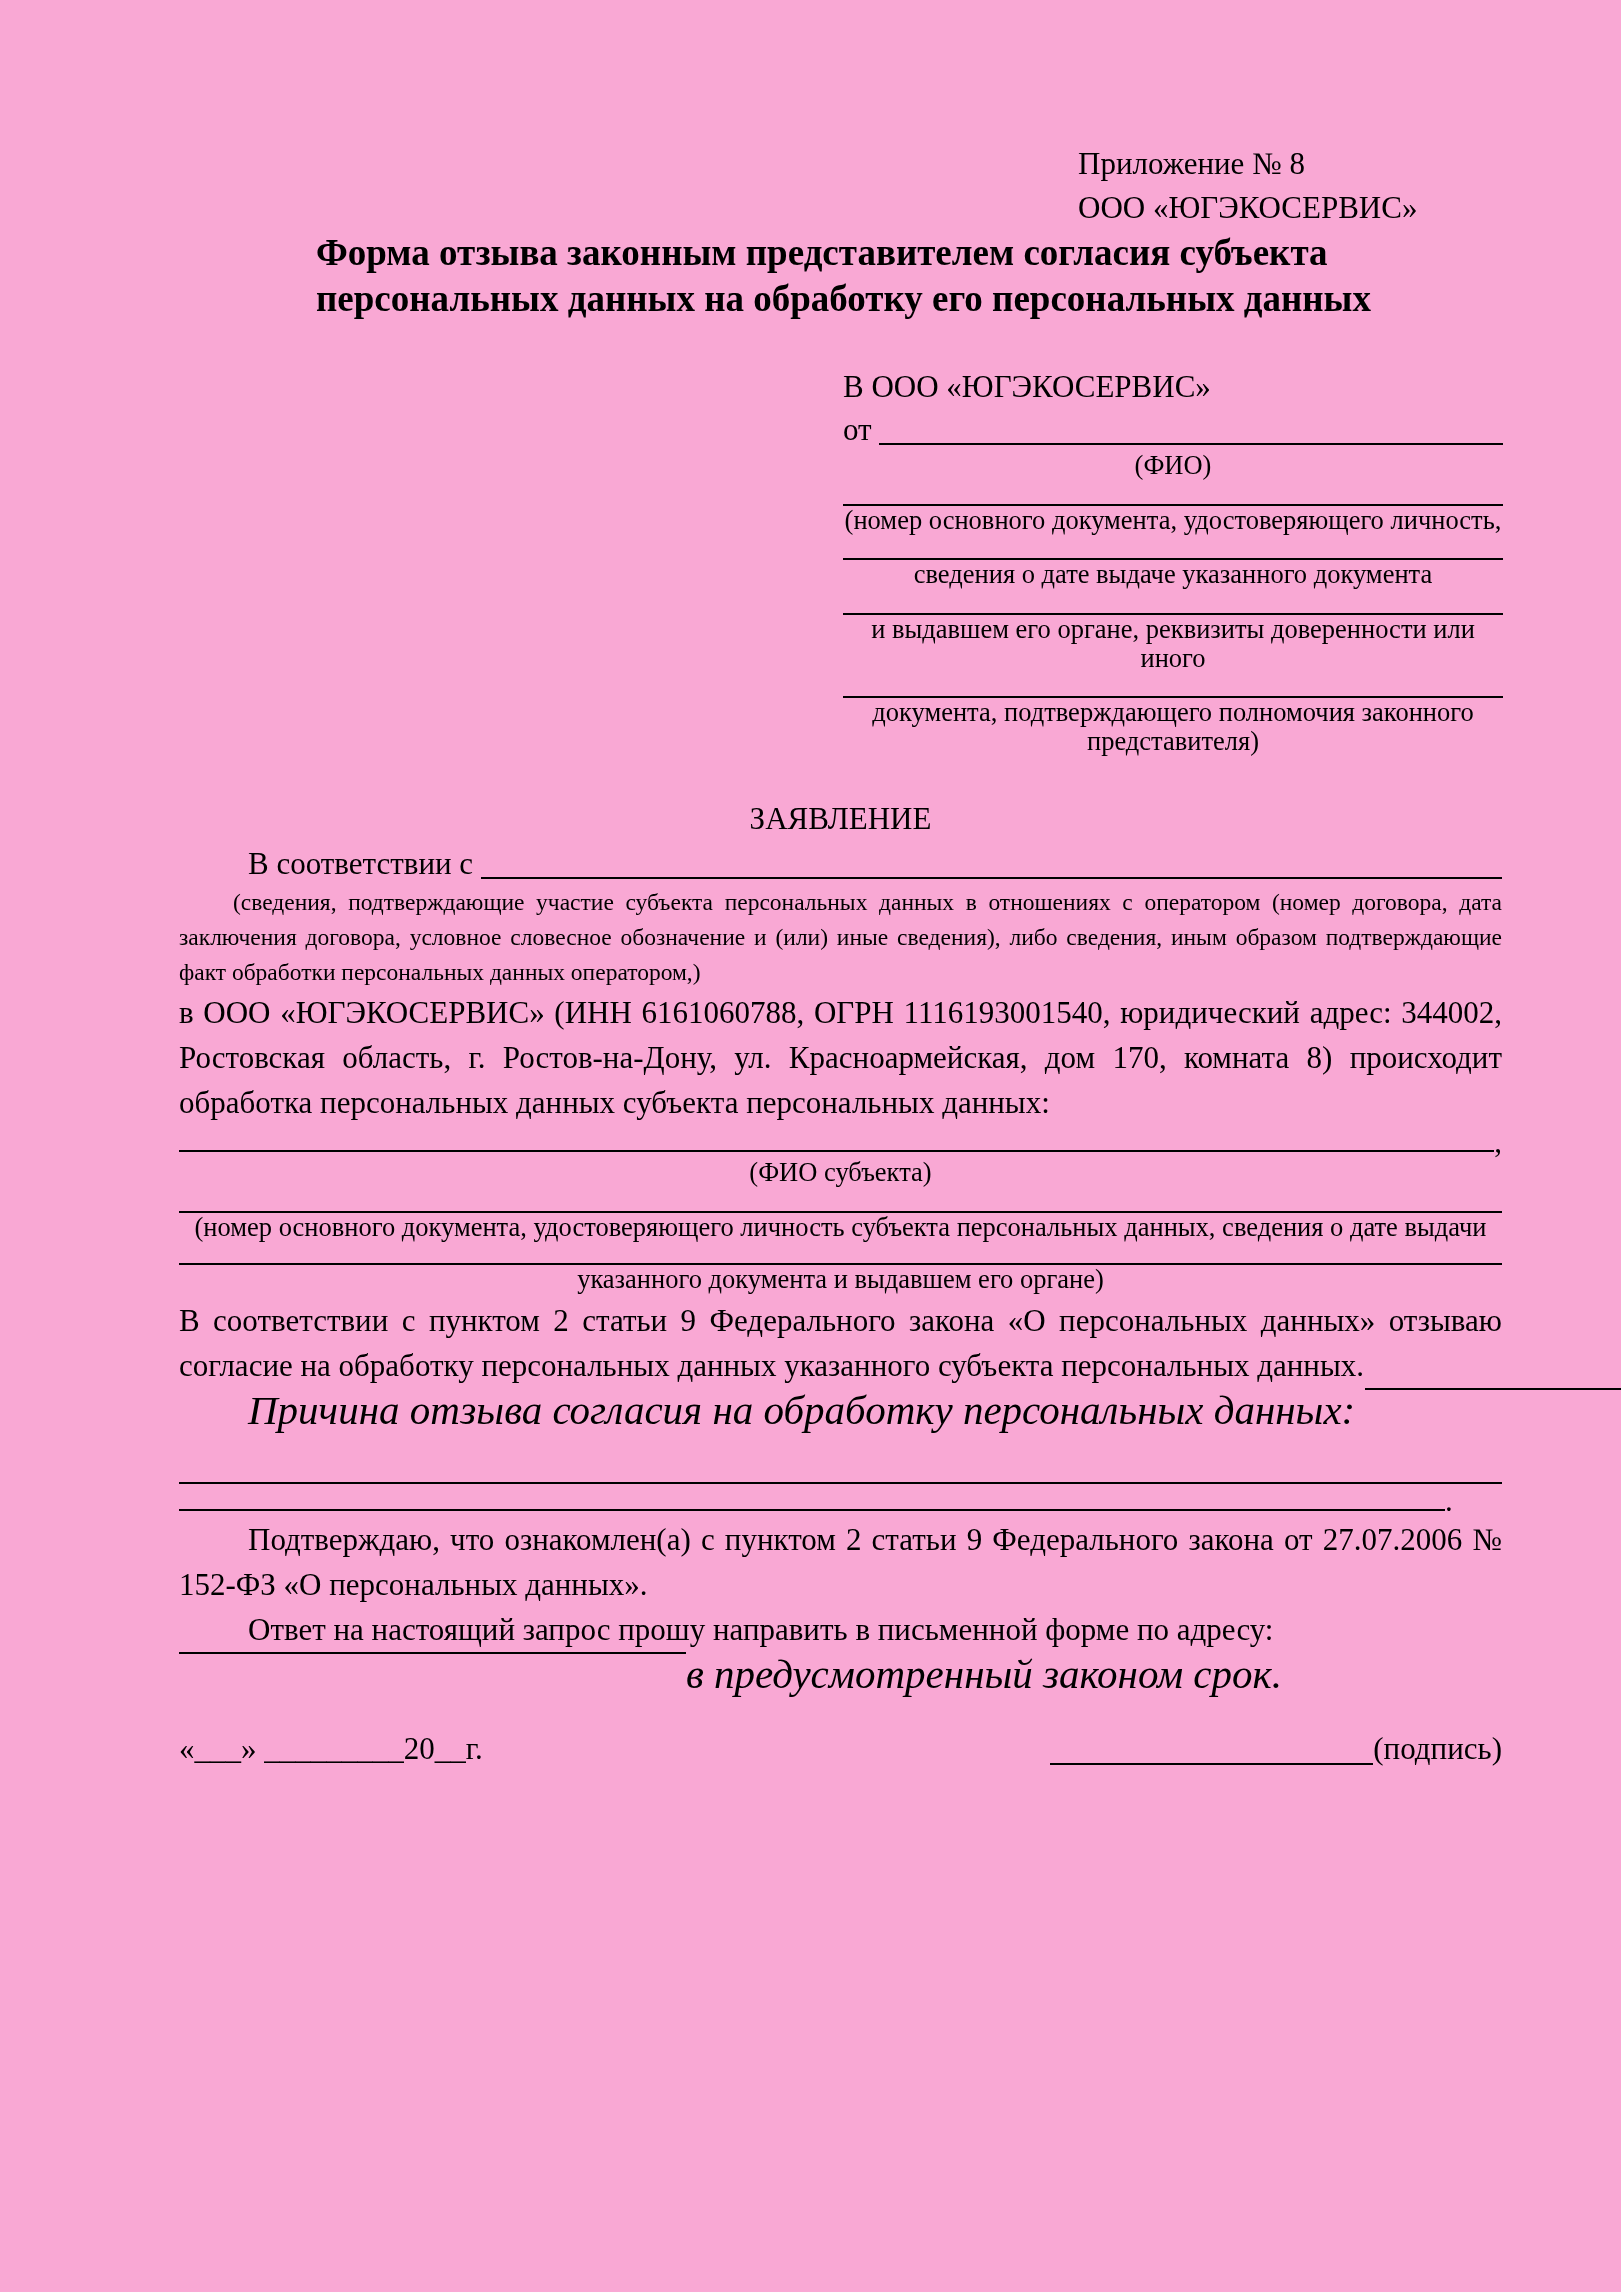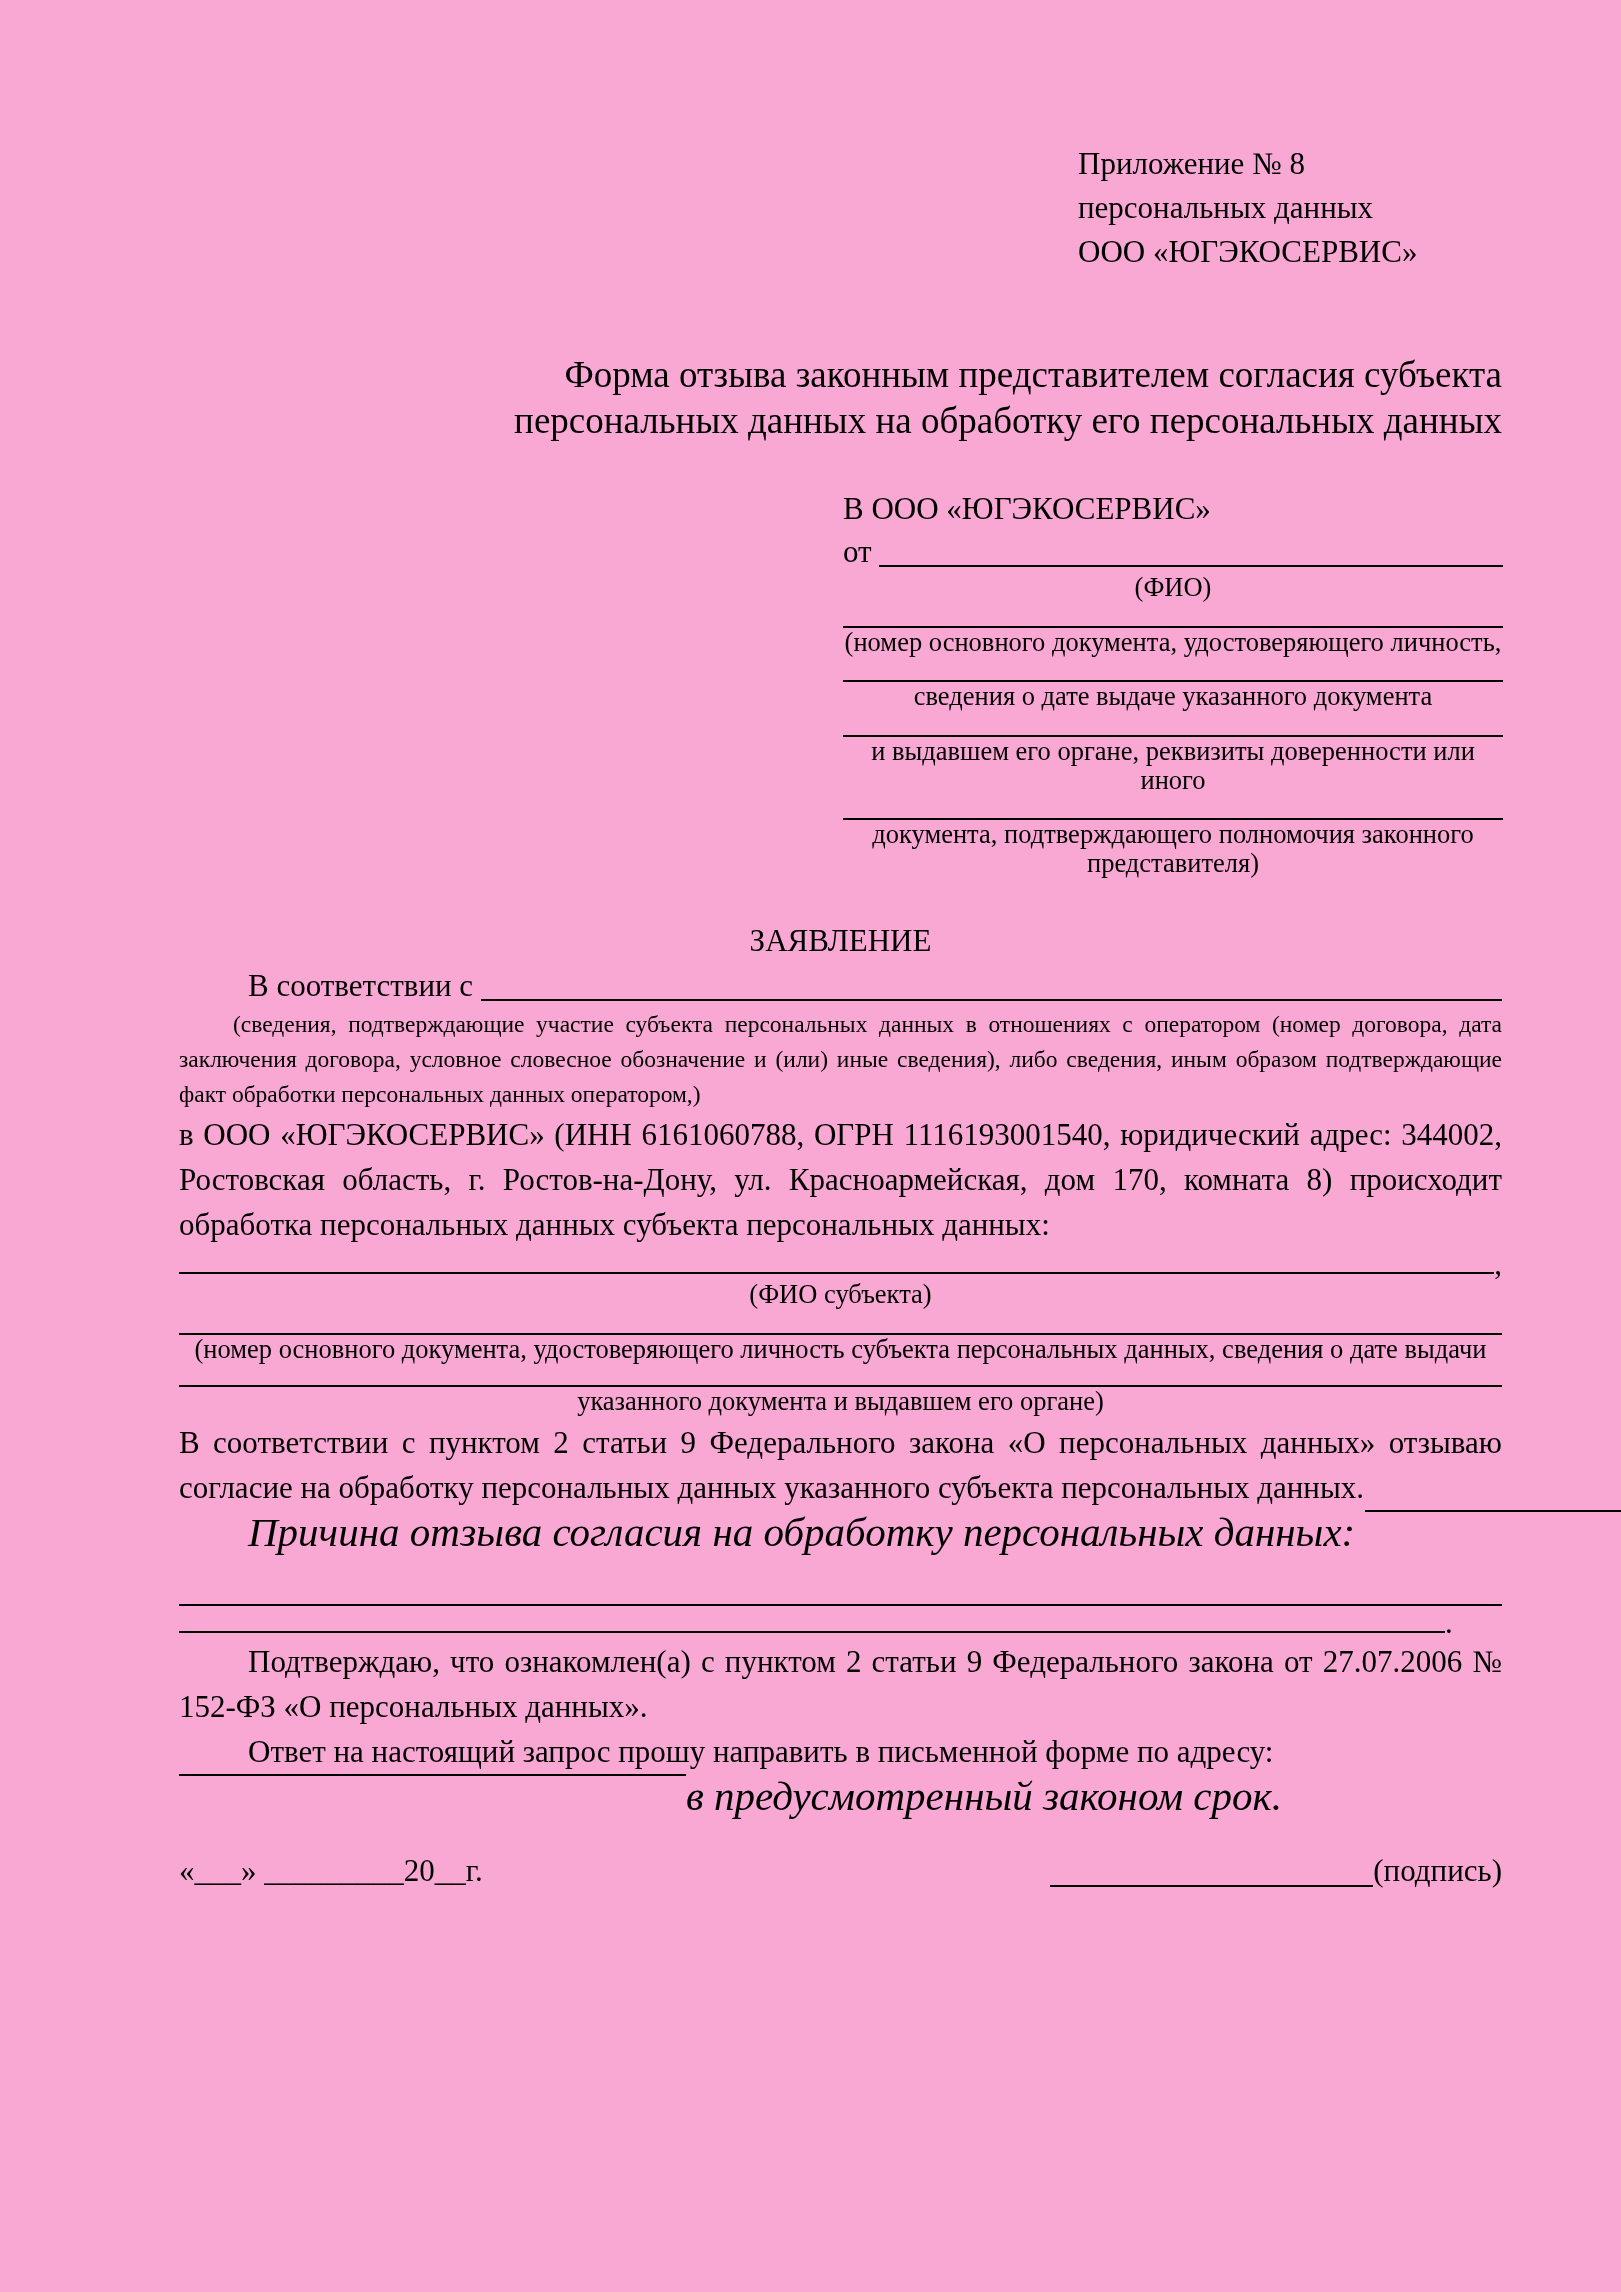--- a/index.html
+++ b/index.html
@@ -23,25 +23,24 @@
   .appendix {
     margin-top: 142px;
     margin-left: 899px;
     font-size: 31px;
     line-height: 44px;
     white-space: nowrap;
   }
 
   
   .doc-title {
-    margin-top: 78px;
     padding-left: 137px;
     font-size: 37px;
-    font-weight: normal;
-    text-align: right;
+    font-weight: bold;
+    text-align: left;
     line-height: 46px;
     white-space: pre-line;
   }
 
   
   .addressee {
     margin-top: 43px;
     margin-left: 664px;
     width: 660px;
     font-size: 31px;
@@ -111,21 +110,20 @@
   .nowrap { white-space: nowrap; }
 </style>
 </head>
 <body>
 
 <div class="page">
   <div class="content">
 
     <div class="appendix">
       <div>Приложение № 8</div>
-      <div>персональных данных</div>
       <div>ООО «ЮГЭКОСЕРВИС»</div>
     </div>
 
     <div class="doc-title">Форма отзыва законным представителем согласия субъекта
 персональных данных на обработку его персональных данных</div>
 
     <div class="addressee">
       <div class="addr-line">В ООО «ЮГЭКОСЕРВИС»</div>
       <div class="flex-row">
         <span>от</span>

